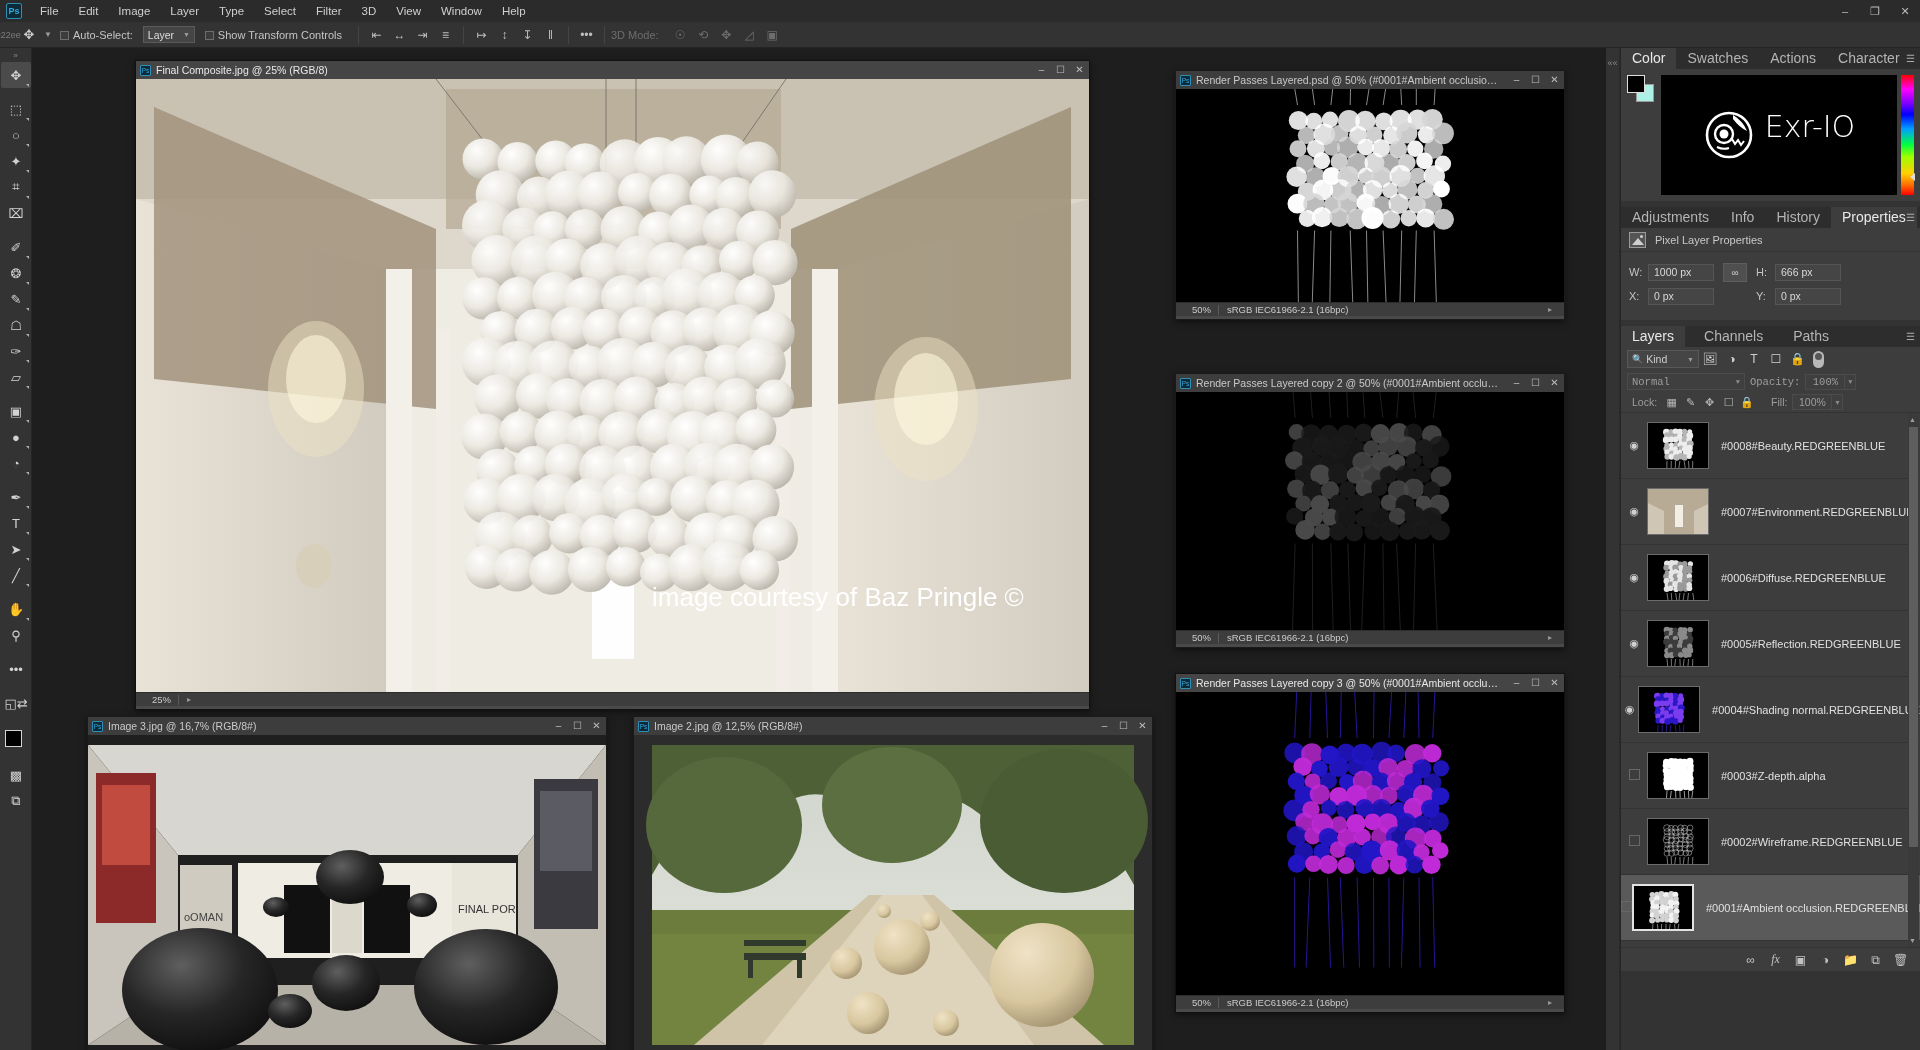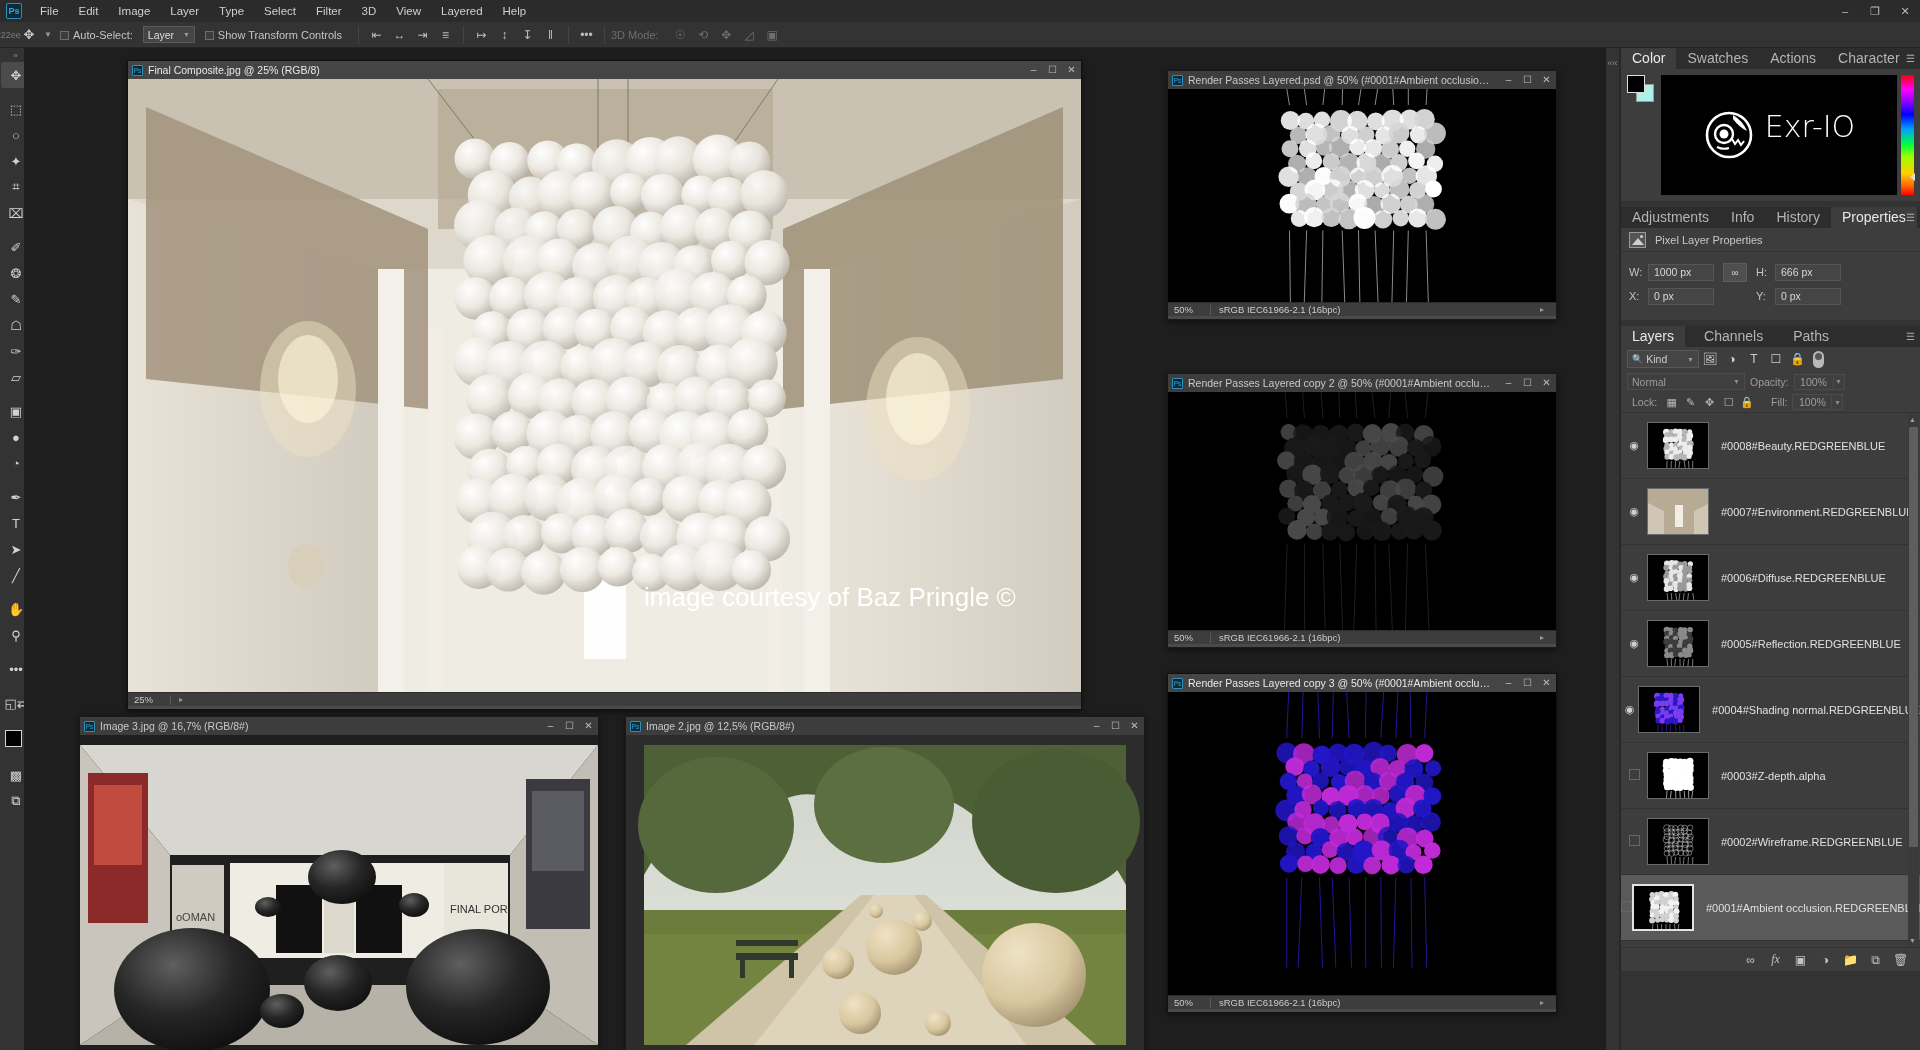--- a/index.html
+++ b/index.html
@@ -38,34 +38,34 @@
   .tool{width:30px;height:26px;margin:0 1px;display:flex;align-items:center;justify-content:center;
     color:#d2d2d2;font-size:13px;position:relative;}
   .tool.sel{background:#4b4b4b;border-radius:2px;}
   .tool .tri{position:absolute;right:2px;bottom:1px;width:0;height:0;border-left:3px solid transparent;border-top:3px solid #b0b0b0;}
   .tb-sep{height:8px;}
   .swatches{position:relative;width:32px;height:34px;margin-top:4px;}
   .sw-fg{position:absolute;left:5px;top:2px;width:17px;height:17px;background:#000;border:1px solid #d5d5d5;}
   .sw-bg{position:absolute;left:14px;top:11px;width:17px;height:17px;background:#aef0e5;border:1px solid #8a8a8a;z-index:-1;}
 
   
-  .workspace{position:absolute;left:24px;top:48px;width:1588px;height:1002px;background:#1e1e1e;}
+  .workspace{position:absolute;left:32px;top:48px;width:1588px;height:1002px;background:#1e1e1e;}
 
   .docwin{position:absolute;background:#4a4a4a;border:1px solid #1a1a1a;box-shadow:0 2px 6px rgba(0,0,0,.5);}
   .docwin.active{border-color:#111;}
   .titlebar{height:18px;background:#3d3d3d;display:flex;align-items:center;padding-left:4px;font-size:10.5px;color:#c9c9c9;}
   .titlebar.act{background:#454545;color:#e8e8e8;}
   .tb-ps{width:11px;height:11px;background:#0d2b36;border:1px solid #2d8fb8;border-radius:1px;color:#31a8e0;
     font-size:6.5px;display:flex;align-items:center;justify-content:center;margin-right:5px;flex:0 0 auto;}
   .title-text{overflow:hidden;white-space:nowrap;text-overflow:ellipsis;flex:1;}
   .tctrl{display:flex;margin-left:6px;flex:0 0 auto;}
   .tctrl span{width:19px;text-align:center;font-size:10px;color:#bdbdbd;line-height:18px;}
   .canvas{position:relative;overflow:hidden;background:#000;}
   .statusbar{height:14px;background:#3d3d3d;display:flex;align-items:center;font-size:9.5px;color:#cbcbcb;border-top:1px solid #2d2d2d;}
-  .st-zoom{width:42px;padding-left:6px;}
+  .st-zoom{width:42px;padding-left:16px;}
   .st-sep{width:1px;height:10px;background:#5a5a5a;margin-right:8px;}
   .st-info{flex:1;}
   .st-arrow{width:16px;color:#9a9a9a;font-size:8px;}
 
   
   .dock{position:absolute;left:1620px;top:48px;width:300px;height:1002px;background:#333;border-left:1px solid #262626;}
   .dockgrip{position:absolute;left:1606px;top:48px;width:14px;height:1002px;background:#333;border-right:1px solid #2a2a2a;}
   .dockgrip .g{padding-top:10px;text-align:center;color:#8a8a8a;font-size:9px;}
 
   .tabrow{display:flex;height:21px;background:#2d2d2d;align-items:flex-end;position:relative;}
@@ -102,21 +102,21 @@
 
   
   .lay-filter{display:flex;align-items:center;height:24px;padding:0 6px;}
   .kindsel{width:72px;height:18px;background:#454545;border:1px solid #585858;display:flex;align-items:center;
     padding:0 4px;font-size:10.5px;color:#cdcdcd;}
   .kindsel .cv{margin-left:auto;font-size:7px;color:#9a9a9a;}
   .fi{width:22px;text-align:center;color:#cfcfcf;font-size:12px;}
   .toggle{width:11px;height:17px;margin-left:4px;background:#b8b8b8;border-radius:6px;position:relative;}
   .toggle::after{content:"";position:absolute;left:2px;top:2px;width:7px;height:7px;border-radius:50%;background:#555;}
 
-  .blendrow{display:flex;align-items:center;height:21px;padding:0 6px;}
+  .blendrow{display:flex;align-items:center;height:21px;padding:0 6px;font-family:Liberation Mono, monospace;}
   .blendsel{width:118px;height:17px;background:#3f3f3f;border:1px solid #4b4b4b;display:flex;align-items:center;
     padding:0 4px;font-size:10.5px;color:#9d9d9d;}
   .blendsel .cv{margin-left:auto;font-size:7px;color:#8a8a8a;}
   .smalllbl{font-size:10.5px;color:#9d9d9d;margin:0 5px;}
   .numfield{width:40px;height:16px;background:#3f3f3f;border:1px solid #4b4b4b;color:#9d9d9d;font-size:10.5px;
     display:flex;align-items:center;justify-content:center;}
   .spin{width:11px;height:16px;border:1px solid #4b4b4b;border-left:0;background:#3f3f3f;color:#8a8a8a;font-size:7px;
     display:flex;align-items:center;justify-content:center;}
   .lockrow{display:flex;align-items:center;height:21px;padding:0 6px;border-bottom:1px solid #333;}
   .lockicon{width:19px;text-align:center;color:#b5b5b5;font-size:11px;}
@@ -143,21 +143,21 @@
   <div class="ps-logo">Ps</div>
   <div class="mi">File</div>
   <div class="mi">Edit</div>
   <div class="mi">Image</div>
   <div class="mi">Layer</div>
   <div class="mi">Type</div>
   <div class="mi">Select</div>
   <div class="mi">Filter</div>
   <div class="mi">3D</div>
   <div class="mi">View</div>
-  <div class="mi">Layered</div>
+  <div class="mi">Window</div>
   <div class="mi">Help</div>
   <div class="winbtns">
     <span>–</span>
     <span>❐</span>
     <span>✕</span>
   </div>
 </div>
 
 <div class="optbar">
   <div class="grip">\u22ee</div>

